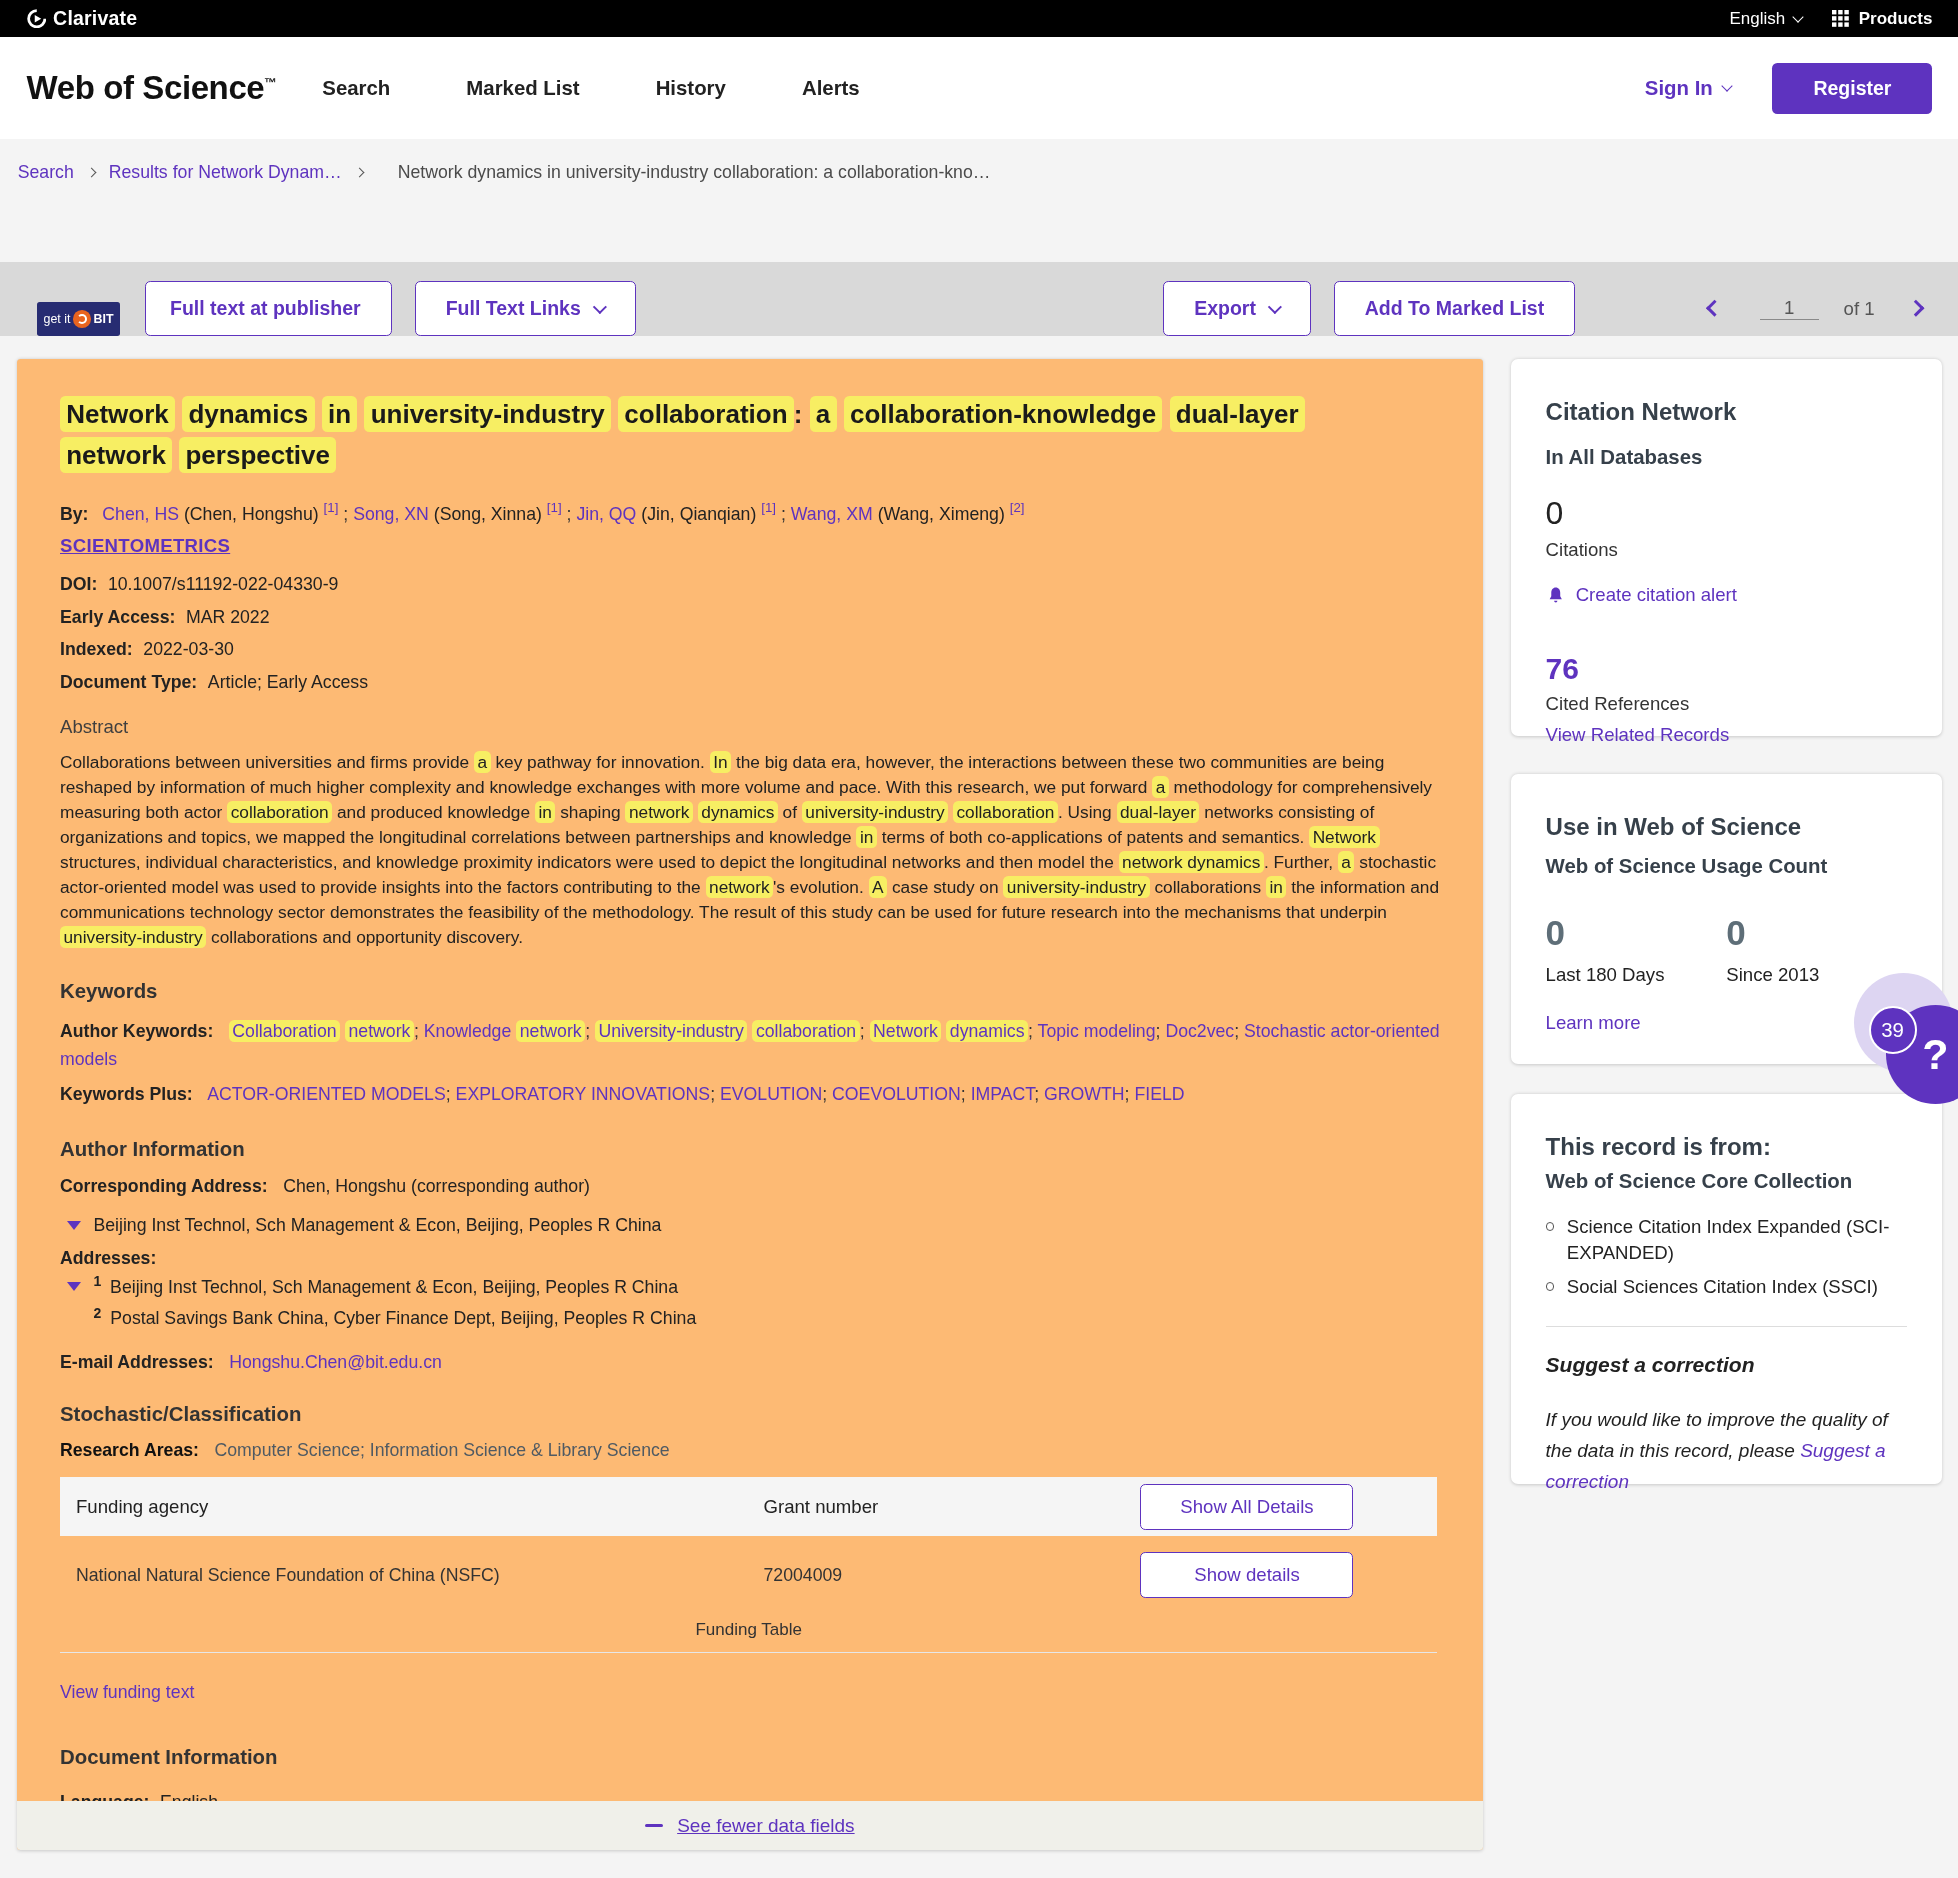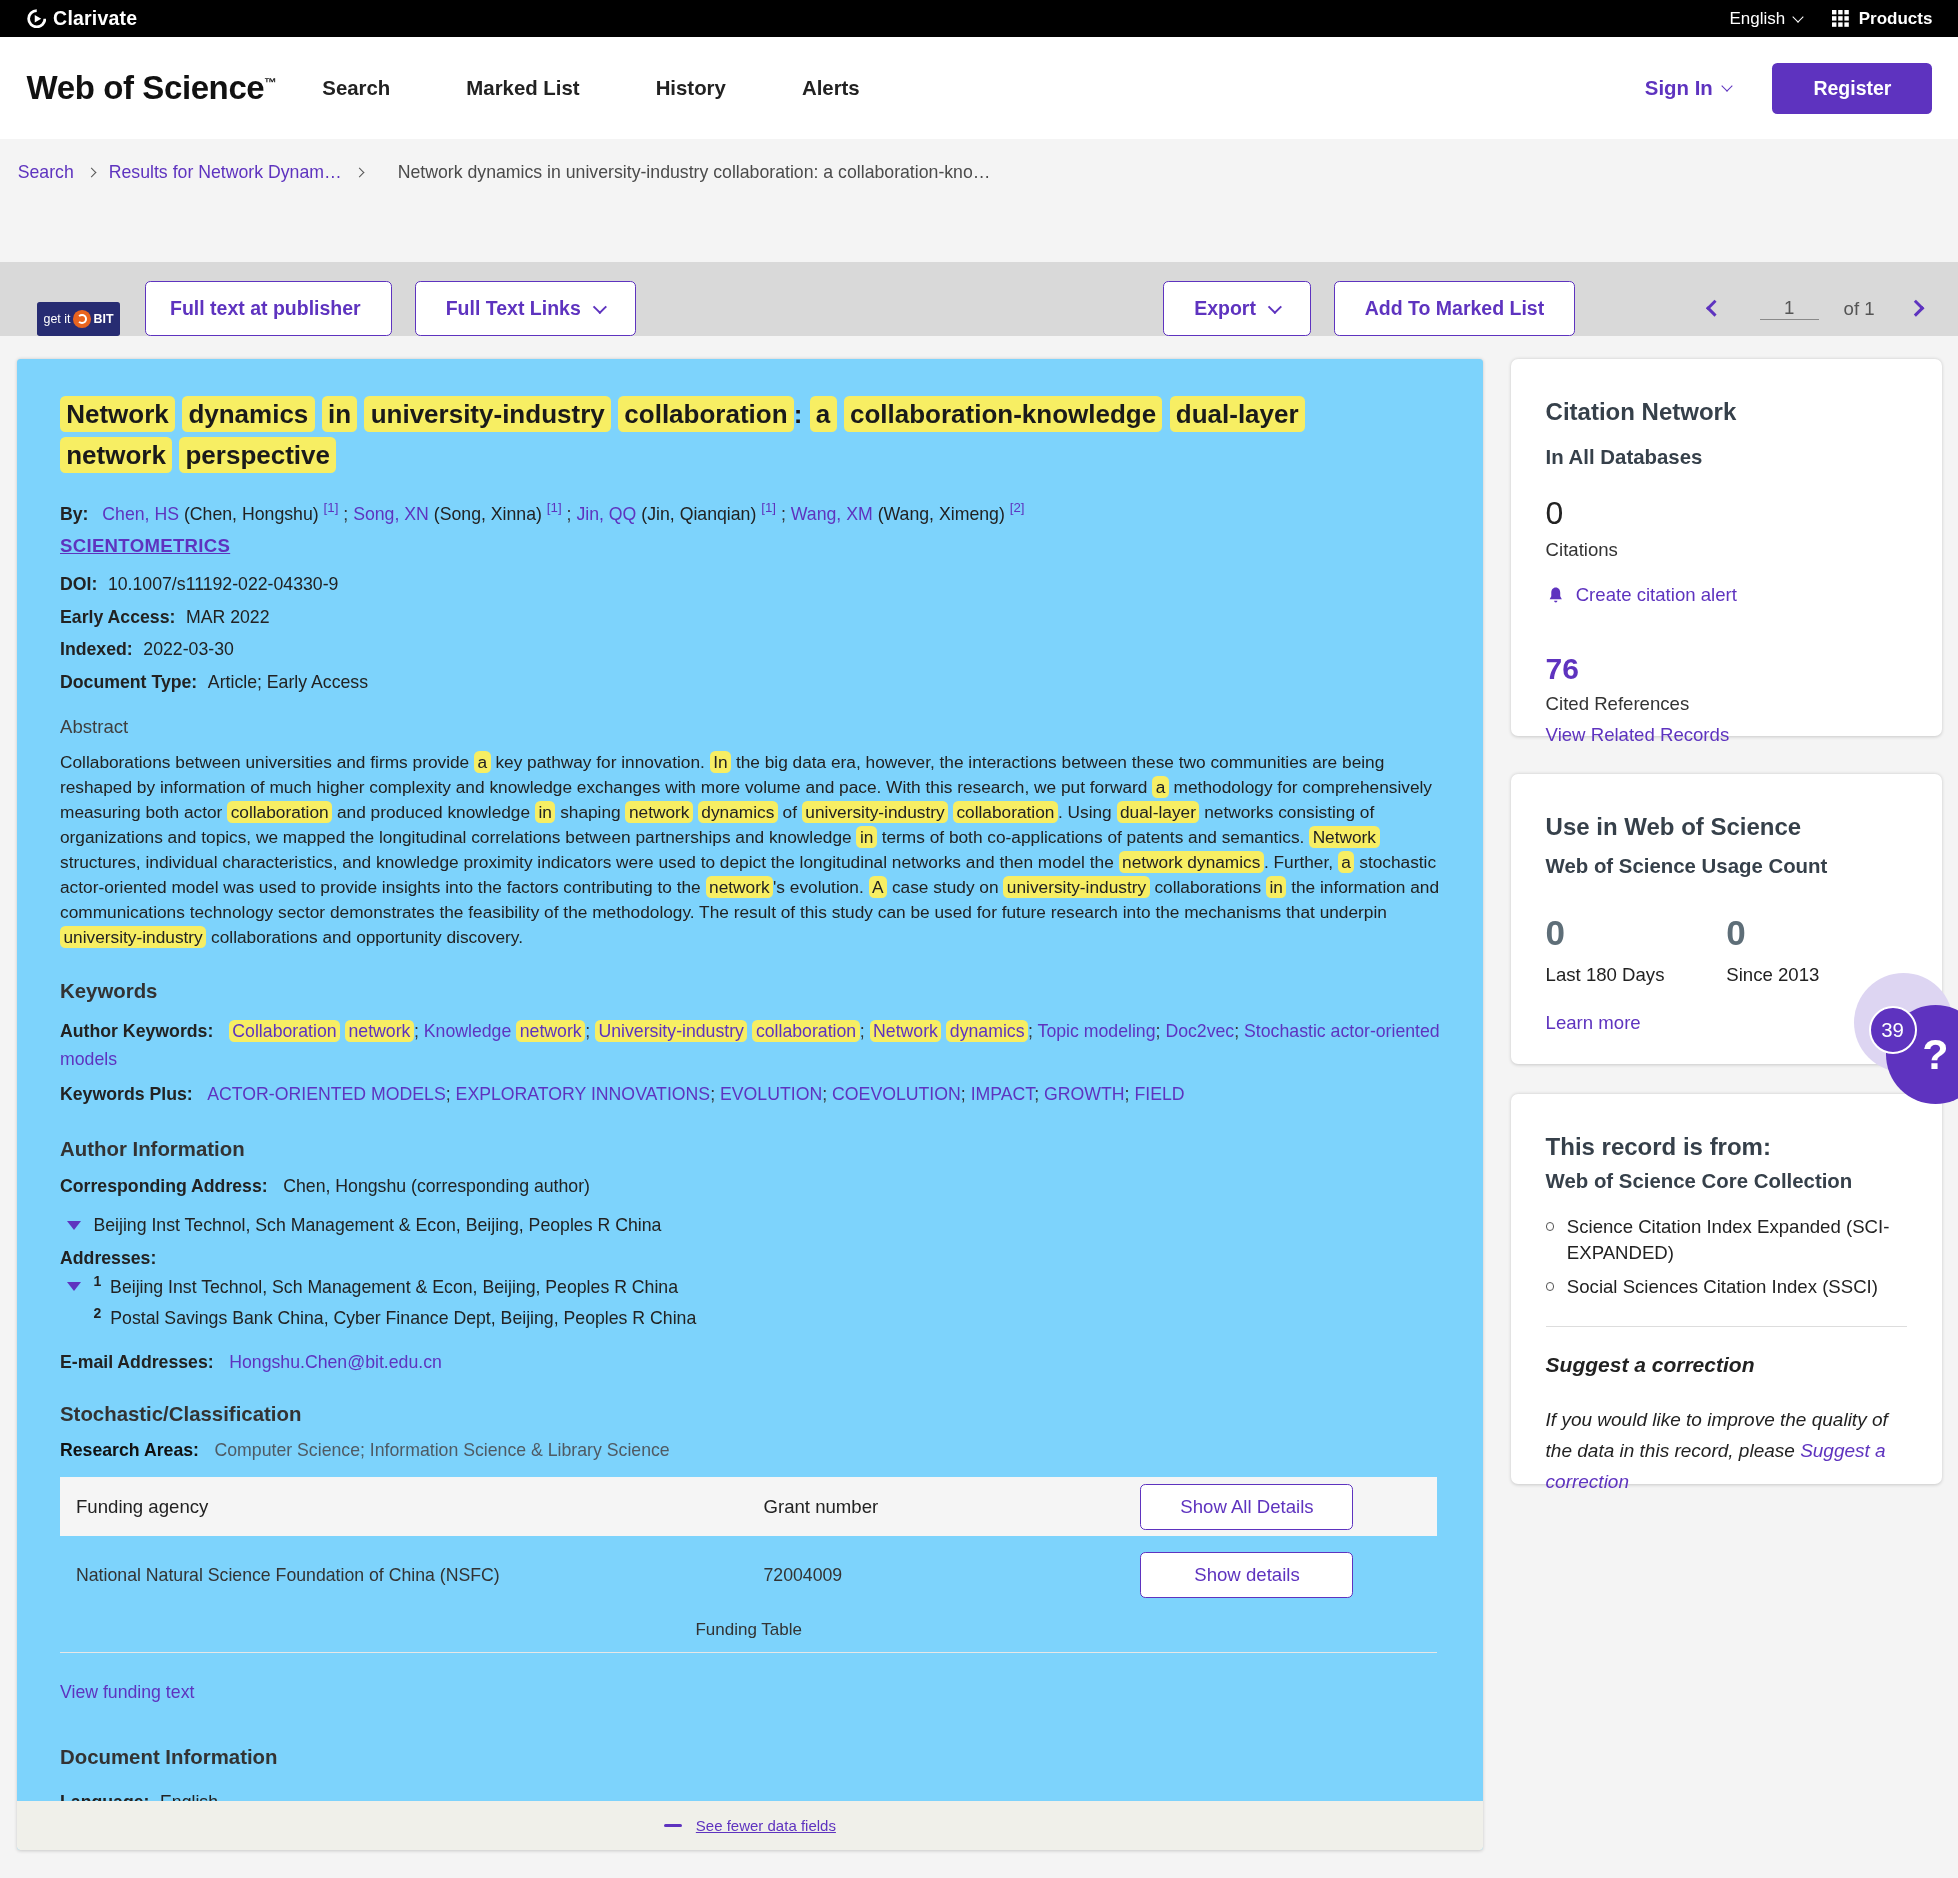--- a/index.html
+++ b/index.html
@@ -43,21 +43,21 @@
   .toolbar-right { margin-left:auto; display:flex; align-items:center; }
   .pager { display:flex; align-items:center; margin-left:133px; }
   .pg-arrow { width:12.4px; height:12.4px; border-right:3.1px solid #5e33bf; border-bottom:3.1px solid #5e33bf; display:inline-block; cursor:pointer; }
   .pg-left { transform:rotate(135deg); }
   .pg-right { transform:rotate(-45deg); }
   .pg-input { width:59px; margin:0 25px 0 39px; border:none; border-bottom:1.8px solid #8a8a8a; background:transparent; text-align:center; font-size:18.6px; color:#555; font-family:inherit; }
   .pg-of { font-size:18.6px; color:#555; margin-right:35px; }
 
   
   .content { display:flex; align-items:flex-start; gap:27.5px; padding:23px 17px 0 17px; }
-  .main-card { position:relative; width:1485px; height:1491px; background:#7dd3fc; border-radius:3.5px; box-shadow:0 0.9px 3.5px rgba(0,0,0,.18); overflow:hidden; }
+  .main-card { position:relative; width:1485px; height:1491px; background:#fdba74; border-radius:3.5px; box-shadow:0 0.9px 3.5px rgba(0,0,0,.18); overflow:hidden; }
   .main-inner { padding:35px 35px 0 43px; }
 
   mark { background:#f7ee63; color:inherit; border-radius:5.3px; padding:0.9px 3.5px; }
   .title { font-size:26px; line-height:41px; font-weight:700; color:#1a1a1a; margin-bottom:17.7px; max-width:1312px; }
   .title mark { padding:2.7px 6.2px; }
 
   .byline { font-size:17.7px; line-height:28px; margin-bottom:7px; }
   .byline .lbl { font-weight:700; margin-right:8.9px; }
   a.plink { color:#5e33bf; text-decoration:none; cursor:pointer; }
   .sup-ref { font-size:13.3px; vertical-align:8px; color:#5e33bf; }
@@ -93,21 +93,21 @@
   .btn-sm { height:46px; width:213px; justify-self:center; background:#fff; border:1.8px solid #5e33bf; border-radius:5.3px; color:#5e33bf; font-size:18.6px; font-weight:400; font-family:inherit; cursor:pointer; }
   .ftable .thead .btn-sm { font-weight:400; }
   .fcaption { text-align:center; font-size:17px; color:#333; padding:5.3px 0 12.4px 0; border-bottom:0.9px solid #e7e7e7; }
   .viewfunding { display:inline-block; font-size:17.7px; margin-top:19.5px; }
 
   .docrow { font-size:17.7px; margin-bottom:19.5px; }
   .docrow .lbl { font-weight:700; margin-right:10.6px; }
 
   .see-fewer-strip { position:absolute; left:0; right:0; bottom:0; height:49px; background:#f0f0ea; display:flex; align-items:center; justify-content:center; gap:14px; }
   .minus-ic { width:17.7px; height:3.5px; border-radius:1.8px; background:#5e33bf; display:inline-block; }
-  .see-fewer-link { color:#5e33bf; font-size:15px; text-decoration:underline; cursor:pointer; }
+  .see-fewer-link { color:#5e33bf; font-size:19px; text-decoration:underline; cursor:pointer; }
 
   
   .sidebar { width:437px; display:flex; flex-direction:column; }
   .scard { background:#fff; border-radius:7px; box-shadow:0 0.9px 3.5px rgba(0,0,0,.18); padding:39px 35px; }
   .scard h3 { font-size:24px; font-weight:700; color:#36404a; }
   .scard h4 { font-size:20.4px; font-weight:700; color:#36404a; }
   .card-citation { height:377px; margin-bottom:38px; }
   .card-usage { height:290px; margin-bottom:30px; }
   .card-record { height:390px; }
 

